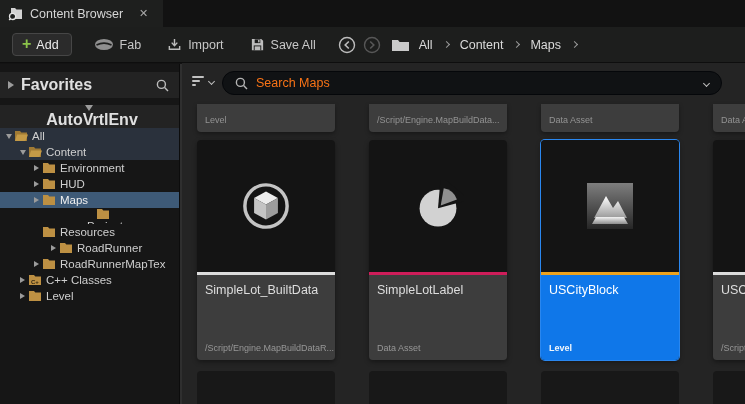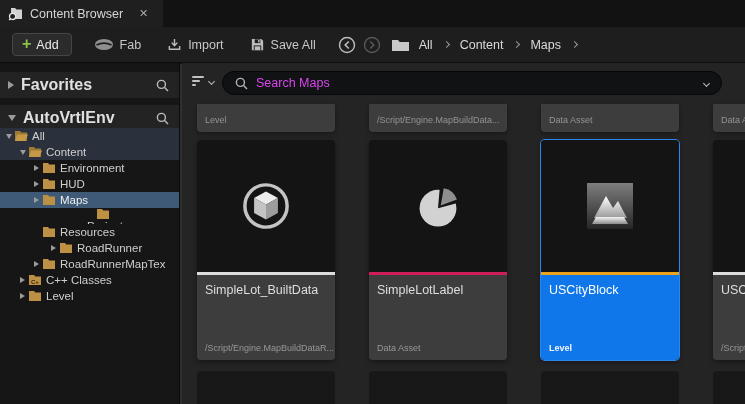--- a/index.html
+++ b/index.html
@@ -53,21 +53,21 @@
   
   .searchrow { position:absolute; left:0; top:0; width:563px; height:40px; }
   .filter { position:absolute; left:10px; top:13px; display:flex; flex-direction:column; gap:2.5px; }
   .filter i { display:block; height:1.6px; background:#c2c2c2; border-radius:1px; }
   .filter i:nth-child(1){width:12px;} .filter i:nth-child(2){width:8px;} .filter i:nth-child(3){width:4px;}
   .fchev { position:absolute; left:27px; top:16px; }
   .chevd { width:5px; height:5px; border-right:1.6px solid #bdbdbd; border-bottom:1.6px solid #bdbdbd;
     transform:rotate(45deg); display:inline-block; }
   .searchbox { position:absolute; left:40px; top:8px; width:500px; height:24px; background:#101214;
     border:1px solid #05070a; border-radius:12px; display:flex; align-items:center; padding:0 12px; }
-  .searchbox .ph { color:#d946ef; font-size:12.5px; margin-left:8px; flex:1; }
+  .searchbox .ph { color:#f97316; font-size:12.5px; margin-left:8px; flex:1; }
 
   
   .ptile { position:absolute; top:41px; width:138px; height:28px; background:#3d3d3d;
     border-radius:0 0 4px 4px; box-shadow:0 2px 4px rgba(0,0,0,.35); }
   .ptile .ptext { position:absolute; left:8px; bottom:7px; font-size:9px; color:#939393; white-space:nowrap; overflow:hidden; max-width:124px; }
   .tile { position:absolute; top:77px; width:138px; height:220px; border-radius:4px;
     box-shadow:0 2px 5px rgba(0,0,0,.4); }
   .thumb { height:132px; background:#141414; border-radius:4px 4px 0 0; display:flex; align-items:center; justify-content:center; }
   .stripe { height:3px; }
   .larea { height:85px; background:#3d3d3d; border-radius:0 0 4px 4px; position:relative; }
@@ -151,21 +151,21 @@
 
   <div class="sidebar">
     <div class="shead" style="top:8px;">
       <span class="tri-r"></span>
       <span class="lbl">Favorites</span>
       <svg width="13" height="13" viewBox="0 0 13 13">
         <circle cx="5.4" cy="5.4" r="4" stroke="#bdbdbd" stroke-width="1.4" fill="none"></circle>
         <line x1="8.6" y1="8.6" x2="12" y2="12" stroke="#bdbdbd" stroke-width="1.4"></line>
       </svg>
     </div>
-    <div class="shead" style="top:41px;">
+    <div class="shead" style="top:41px;flex-direction:column;">
       <span class="tri-d"></span>
       <span class="lbl">AutoVrtlEnv</span>
       <svg width="13" height="13" viewBox="0 0 13 13">
         <circle cx="5.4" cy="5.4" r="4" stroke="#bdbdbd" stroke-width="1.4" fill="none"></circle>
         <line x1="8.6" y1="8.6" x2="12" y2="12" stroke="#bdbdbd" stroke-width="1.4"></line>
       </svg>
     </div>
 
     <div class="tree">
 

